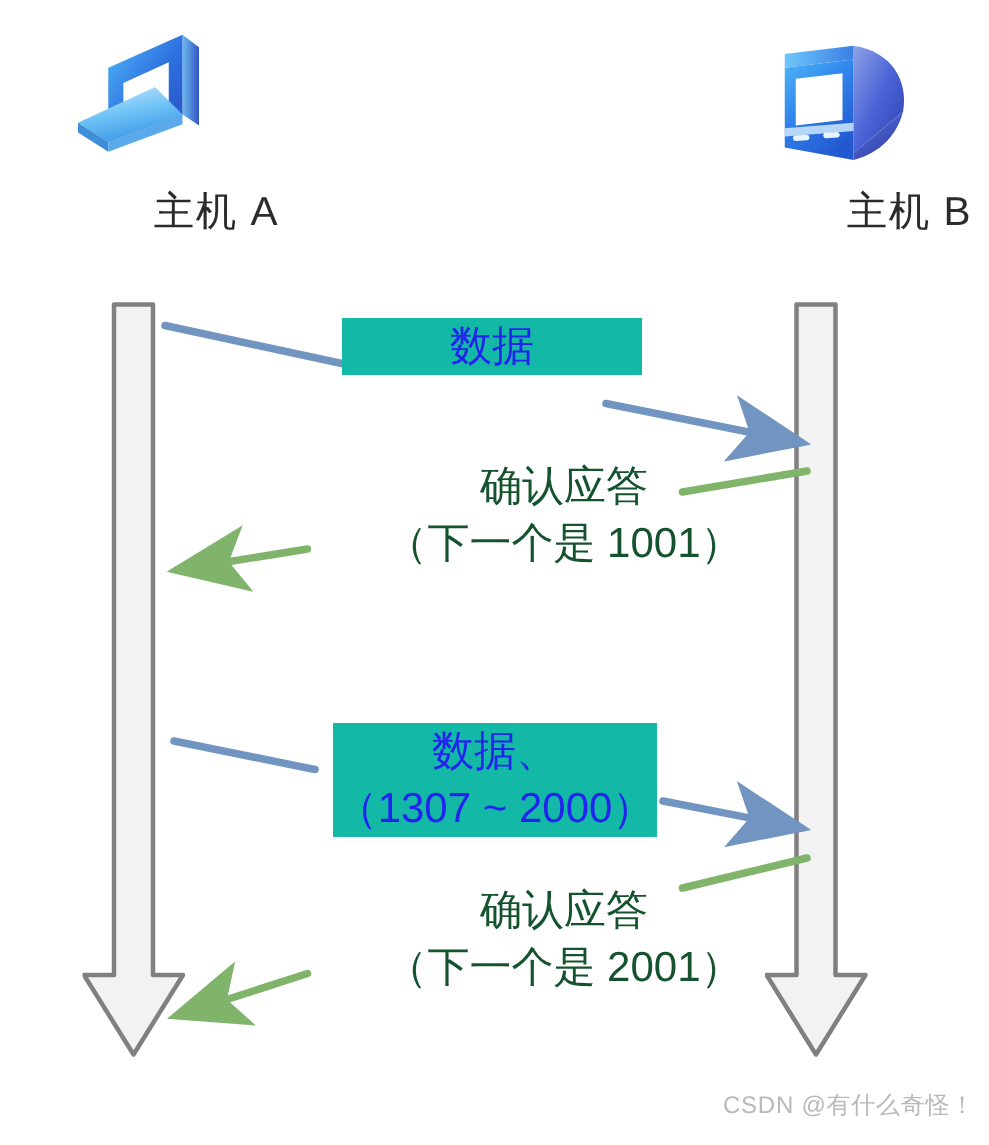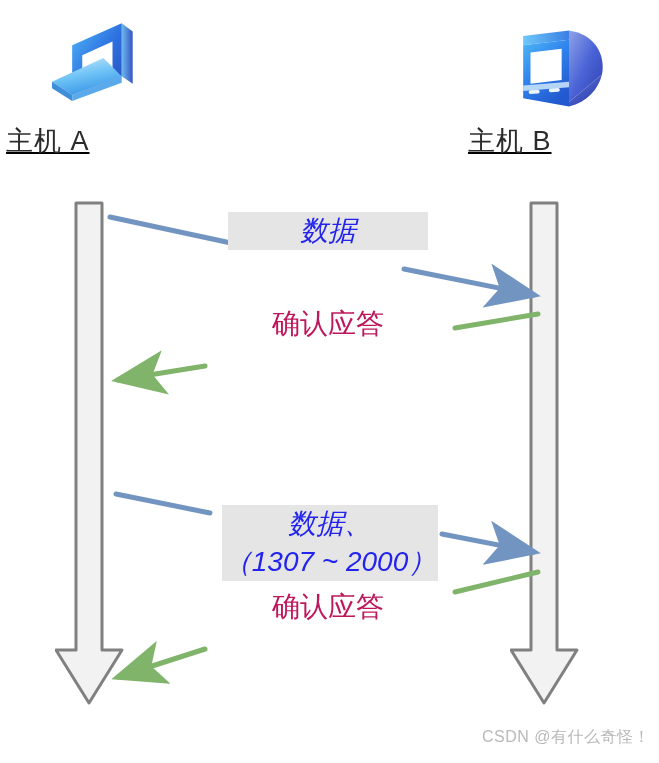--- a/index.html
+++ b/index.html
@@ -16,22 +16,21 @@
     width: 659px;
     height: 763px;
     background: #ffffff;
     overflow: hidden;
   }
 
   
   .host {
     position: absolute;
     width: 180px;
-    text-align: left;
-    text-decoration: underline;
+    text-align: right;
   }
   .host-icon {
     width: 110px;
     height: 110px;
     margin: 0 auto;
     display: block;
   }
   .host-label {
     font-size: 27px;
     color: #2b2b2b;
@@ -53,25 +52,25 @@
     line-height: 38px;
     font-size: 28px;
   }
   .msg .l1, .msg .l2 {
     display: block;
   }
   .msg-data {
     color: #2323ee;
   }
   .msg-data .l1, .msg-data .l2 {
-    background: #e5e5e5;
-    font-style: italic;
+    background: #14b8a6;
   }
   .msg-ack {
-    color: #be185d;
+    color: #14532d;
+    margin-left: 48px;
   }
 
   
   #arrows {
     position: absolute;
     left: 0;
     top: 0;
     width: 659px;
     height: 763px;
     pointer-events: none;
@@ -202,26 +201,28 @@
       <line x1="205" y1="649" x2="118" y2="677" stroke="#7fb46a" stroke-width="5" stroke-linecap="round" marker-end="url(#greenHead)"></line>
     </g>
   </svg>
 
   <div class="msg msg-data" style="left:228px; top:212px; width:200px;">
     <span class="l1">数据</span>
   </div>
 
   <div class="msg msg-ack" style="left:206px; top:305px; width:244px;">
     <span class="l1">确认应答</span>
-  </div>
-
-  <div class="msg msg-data" style="left:222px; top:505px; width:216px;">
+    <span class="l2">（下一个是 1001）</span>
+  </div>
+
+  <div class="msg msg-data" style="left:222px; top:482px; width:216px;">
     <span class="l1">数据、</span>
     <span class="l2">（1307 ~ 2000）</span>
   </div>
 
   <div class="msg msg-ack" style="left:206px; top:588px; width:244px;">
     <span class="l1">确认应答</span>
+    <span class="l2">（下一个是 2001）</span>
   </div>
 
   <div class="watermark" style="left:482px; top:727px;text-align:center;">CSDN @有什么奇怪！</div>
 
 </div>
 
 </body></html>

